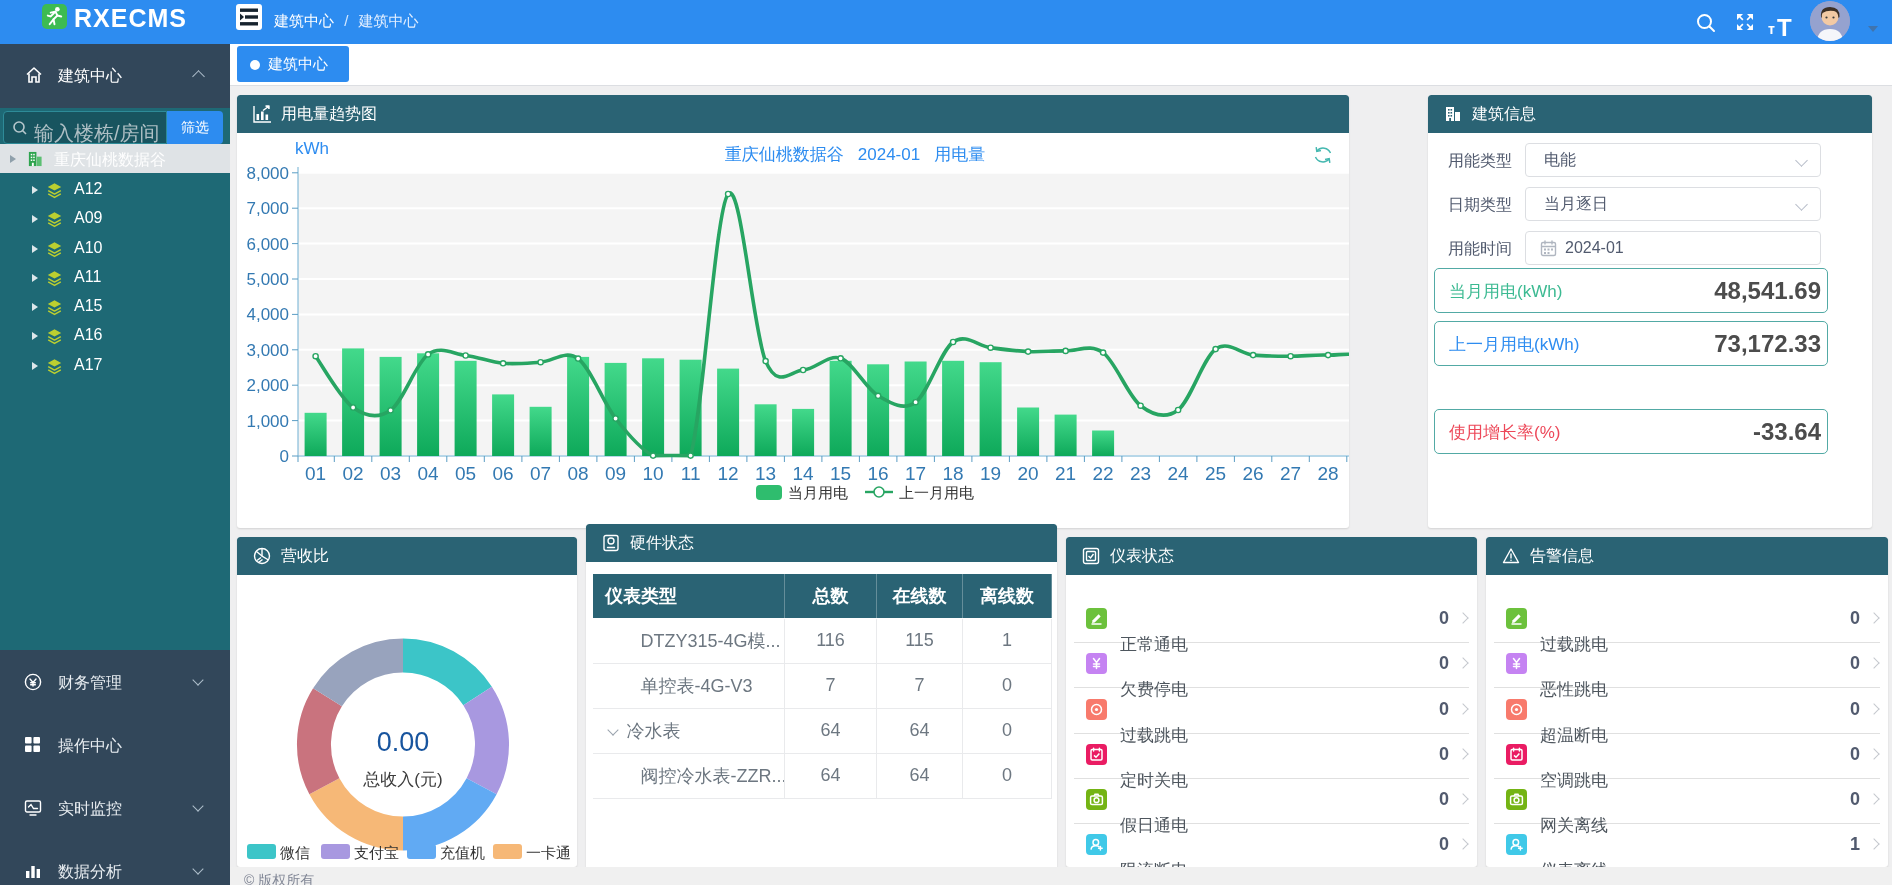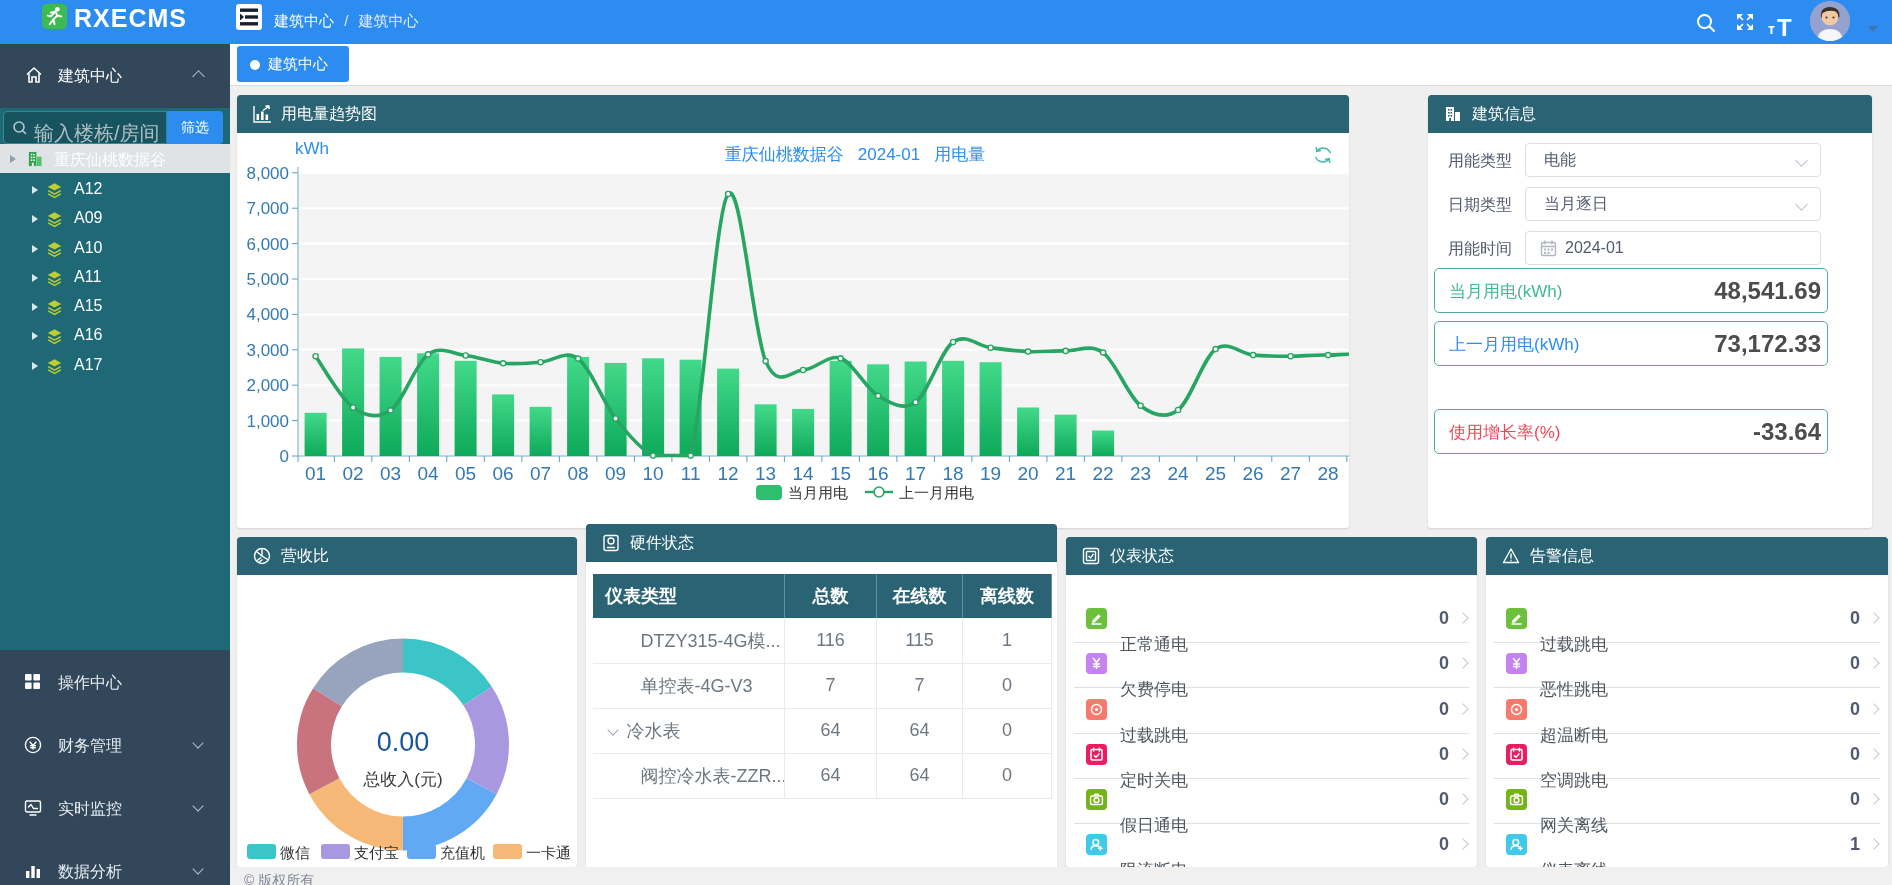--- a/index.html
+++ b/index.html
@@ -247,35 +247,35 @@
               <path d="M8.5 1.2 L15.2 4.9 L8.5 8.6 L1.8 4.9 Z" fill="#bccf30" stroke="none"></path>
               <path d="M2.2 8.6 L8.5 12.1 L14.8 8.6"></path>
               <path d="M2.2 11.9 L8.5 15.4 L14.8 11.9"></path>
             </svg>
             <div class="nm">A17</div>
           </div>
       </div>
     </div>
     <div id="side-menu">
       <div class="mitem">
+        <svg width="18" height="18" viewBox="0 0 18 18" fill="none" stroke="#fff" stroke-width="1.4">
+            <circle cx="9" cy="9" r="7.6"></circle>
+            <path d="M6 6 L9 9.5 L12 6 M9 9.5 L9 13 M6.7 9.8 L11.3 9.8 M6.7 11.8 L11.3 11.8" stroke-linecap="round"></path>
+          </svg>
+        <div class="t">财务管理</div>
+        <div class="caret"></div>
+      </div>
+      <div class="mitem">
         <svg width="17" height="17" viewBox="0 0 17 17" fill="#fff">
             <rect x="1" y="1" width="6.6" height="6.6" rx="1"></rect>
             <rect x="9.4" y="1" width="6.6" height="6.6" rx="1"></rect>
             <rect x="1" y="9.4" width="6.6" height="6.6" rx="1"></rect>
             <rect x="9.4" y="9.4" width="6.6" height="6.6" rx="1"></rect>
           </svg>
         <div class="t">操作中心</div>
-      </div>
-      <div class="mitem">
-        <svg width="18" height="18" viewBox="0 0 18 18" fill="none" stroke="#fff" stroke-width="1.4">
-            <circle cx="9" cy="9" r="7.6"></circle>
-            <path d="M6 6 L9 9.5 L12 6 M9 9.5 L9 13 M6.7 9.8 L11.3 9.8 M6.7 11.8 L11.3 11.8" stroke-linecap="round"></path>
-          </svg>
-        <div class="t">财务管理</div>
-        <div class="caret"></div>
       </div>
       <div class="mitem">
         <svg width="18" height="18" viewBox="0 0 18 18" fill="none" stroke="#fff" stroke-width="1.4">
             <rect x="1.5" y="2" width="15" height="11" rx="1.5"></rect>
             <path d="M4.5 8 L7 5.5 L9.5 9.5 L13.5 9.5" stroke-linecap="round"></path>
             <path d="M6 16 L12 16" stroke-linecap="round"></path>
           </svg>
         <div class="t">实时监控</div>
         <div class="caret"></div>
       </div>

